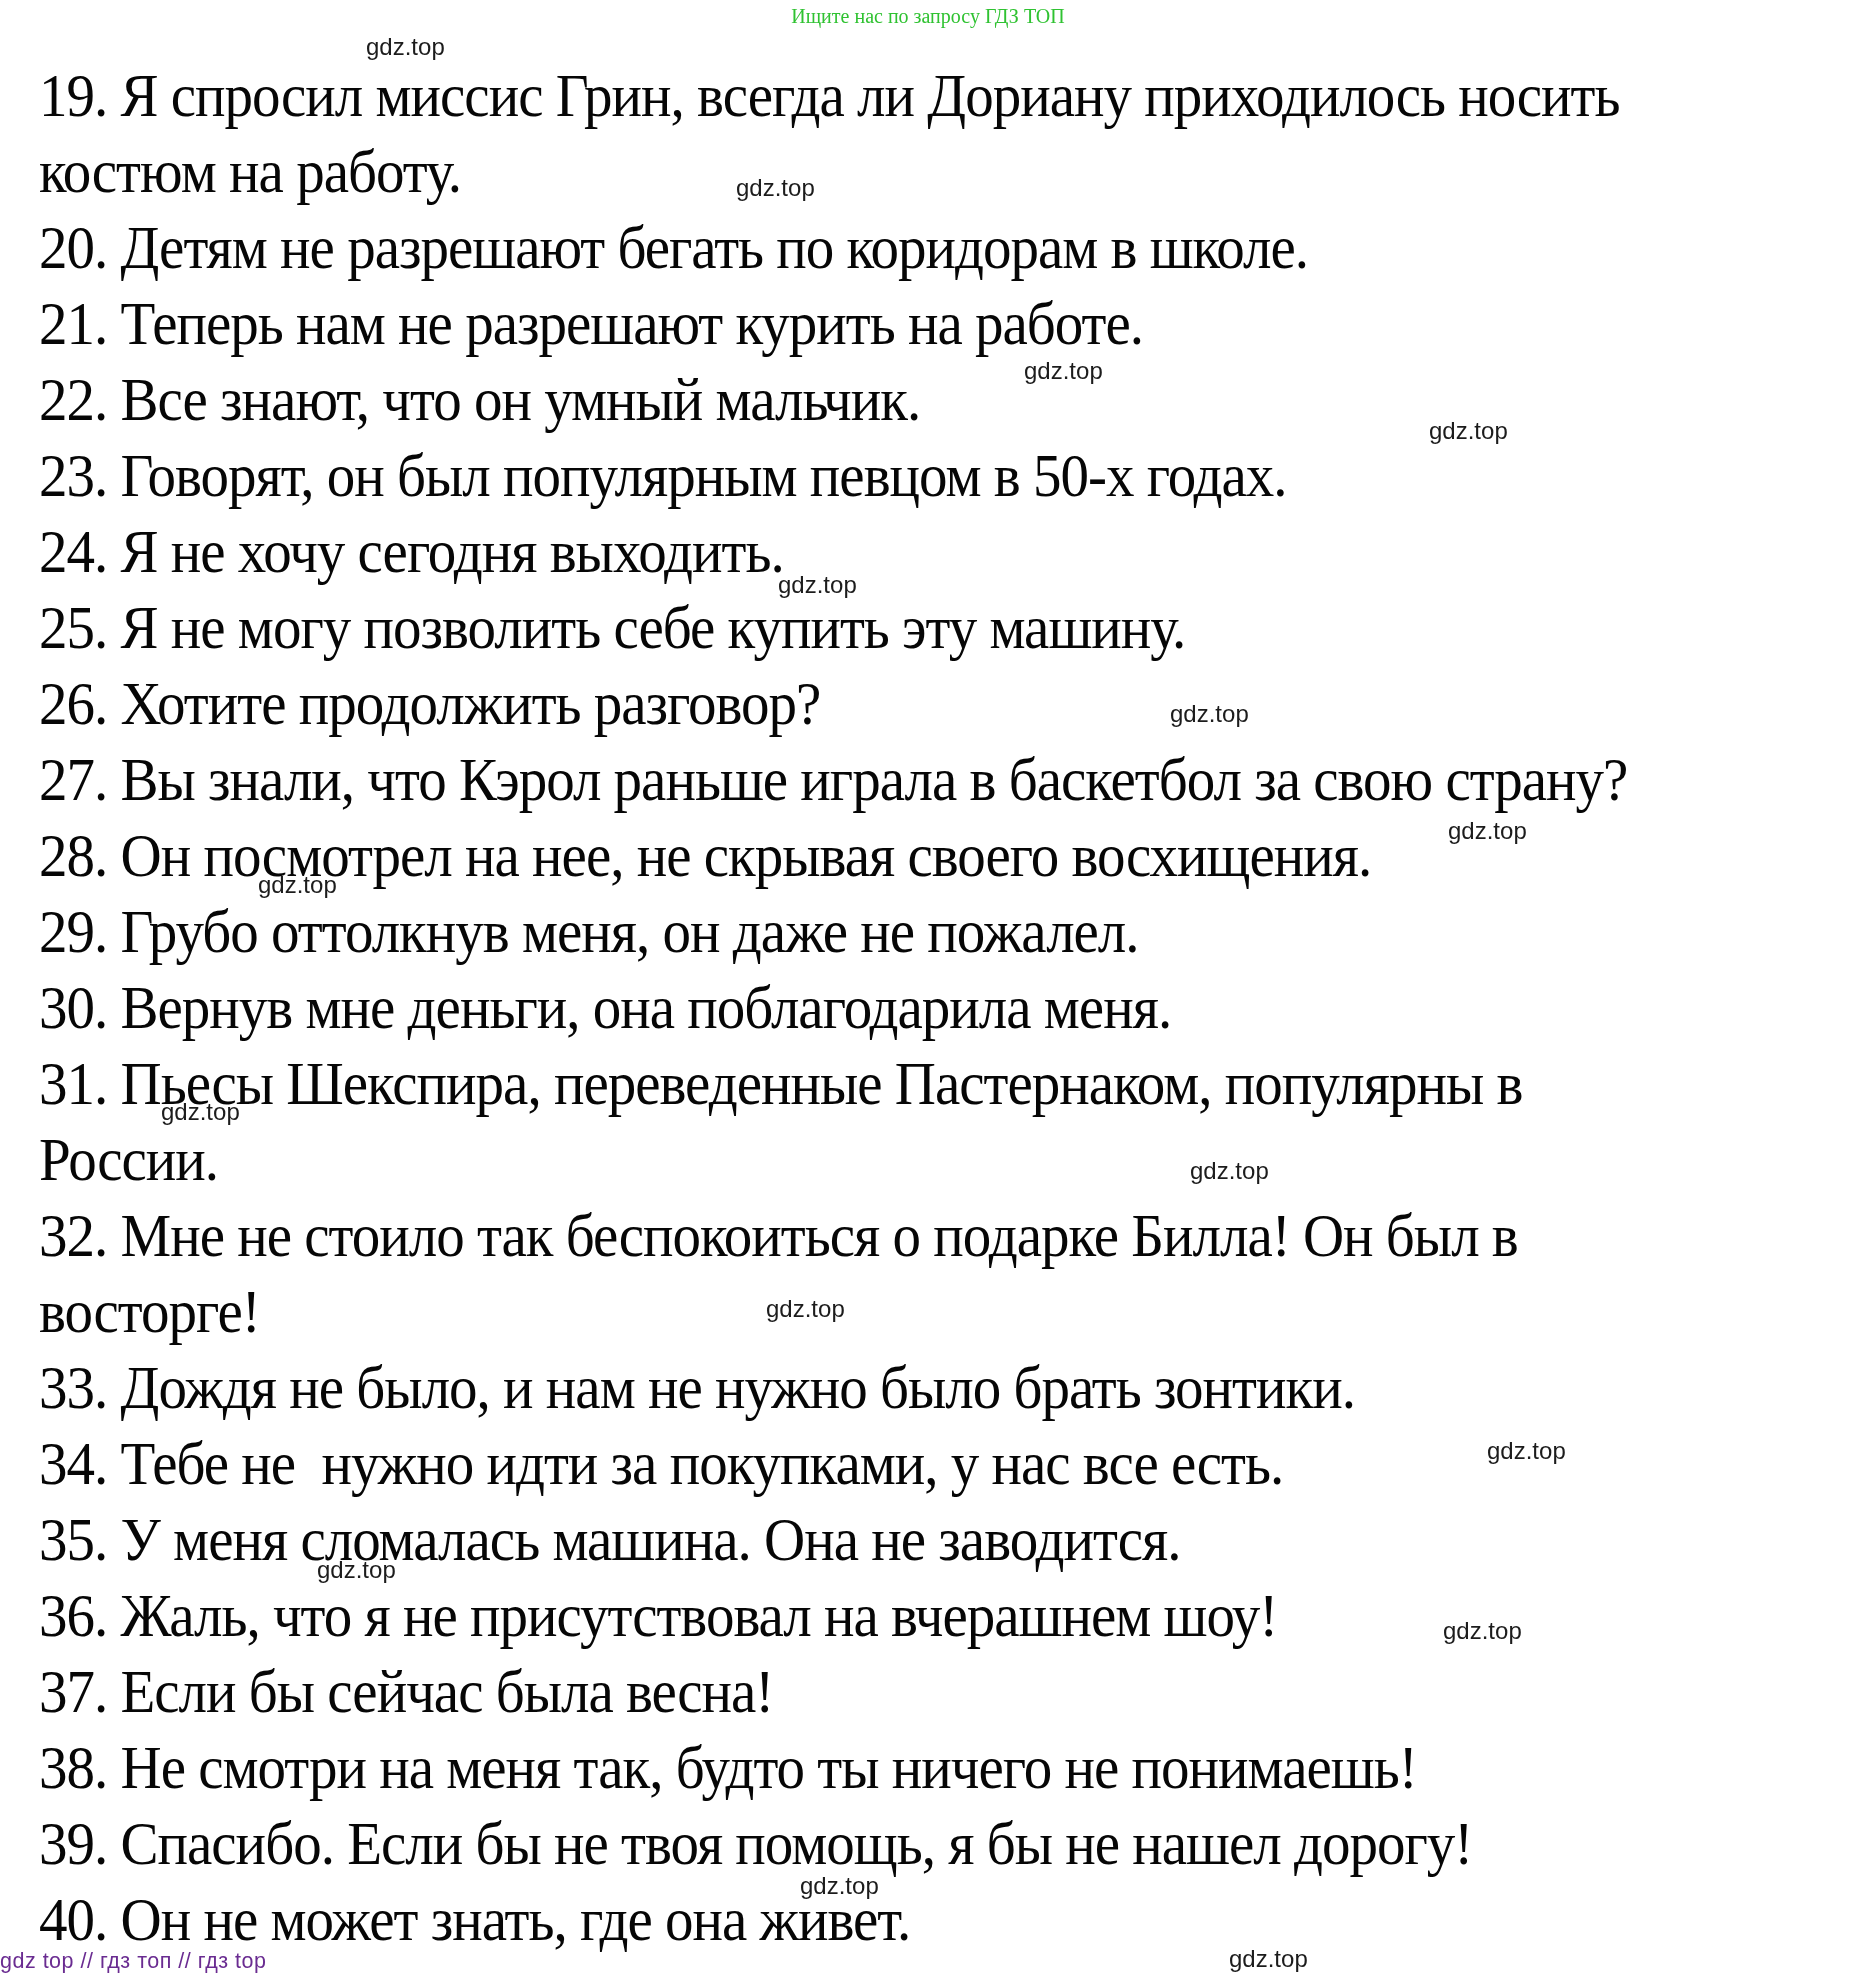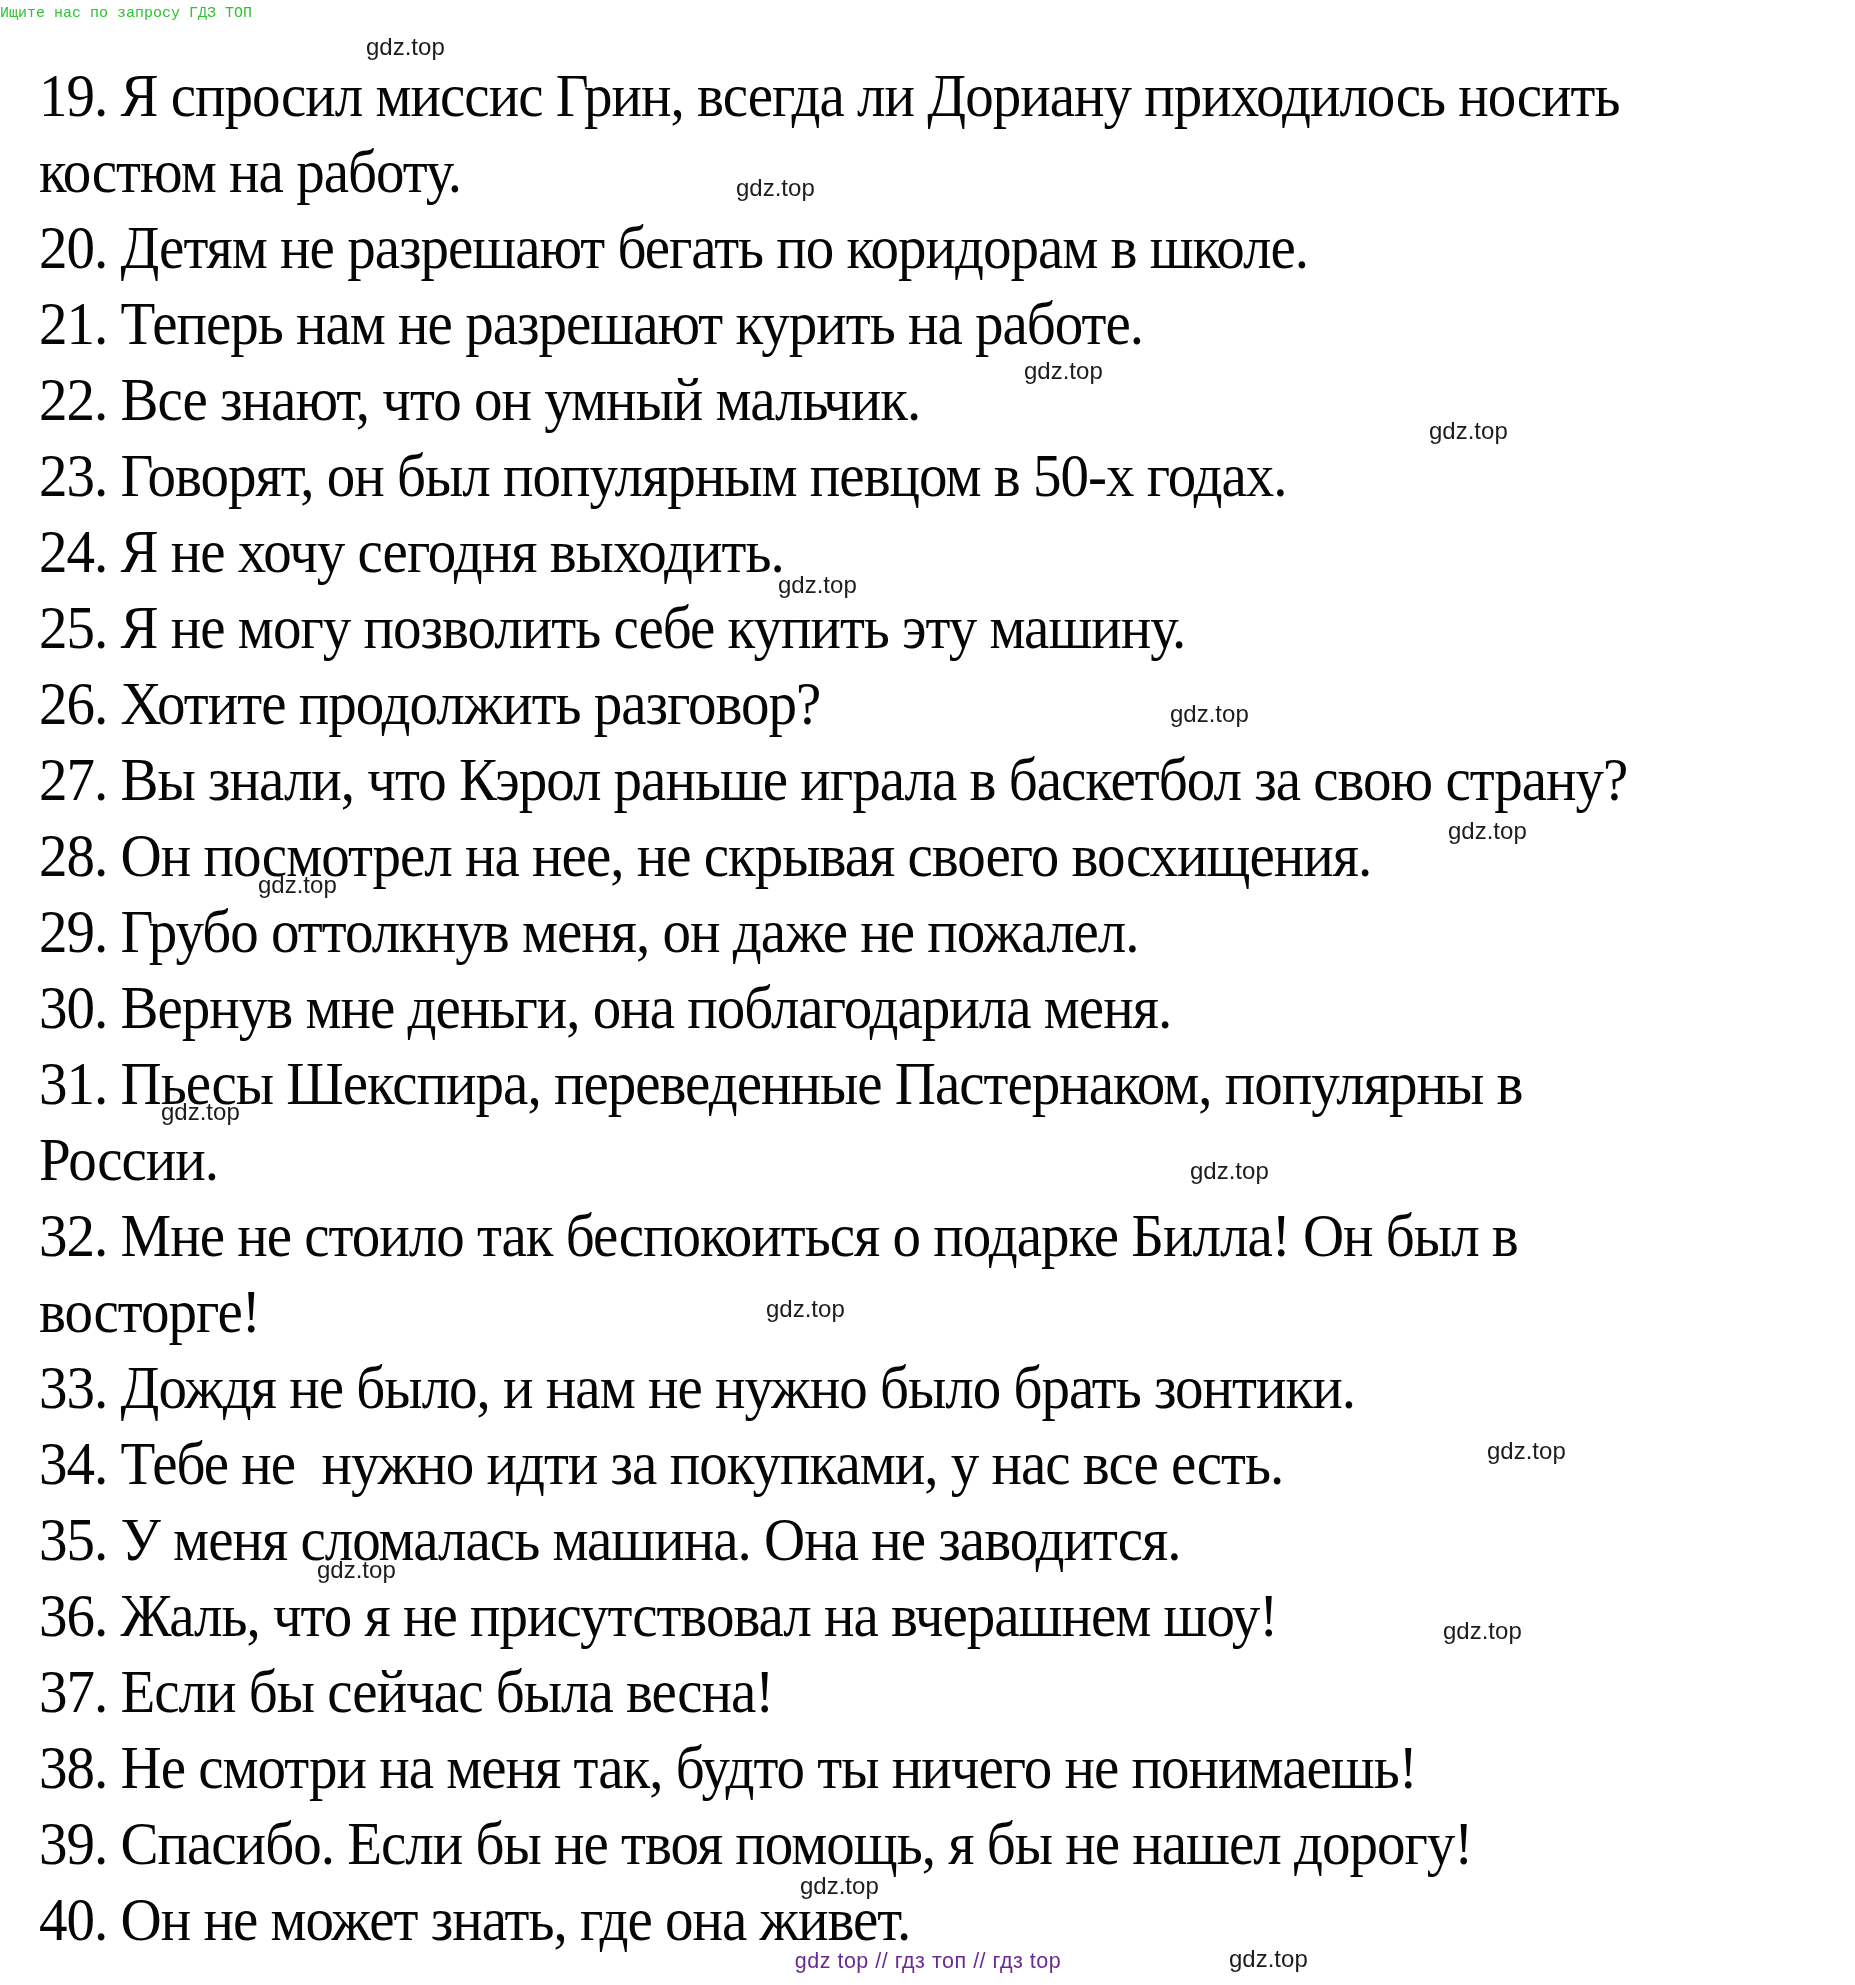--- a/index.html
+++ b/index.html
@@ -17,23 +17,23 @@
     font-family: "Liberation Serif", serif;
   }
   .page {
     position: relative;
     width: 1856px; height: 1986px;
     background: var(--paper);
   }
   .promo {
     position: absolute;
     top: 4.9px; left: 0; width: 100%;
-    text-align: left;
-    font-family: Liberation Mono, monospace;
-    font-size: 15px;
+    text-align: center;
+    font-family: Liberation Serif, serif;
+    font-size: 20px;
     color: var(--green);
   }
   .content {
     position: absolute;
     top: 57px; left: 39px; right: 9.8px;
   }
   .line {
     height: 76px;
     line-height: 76px;
     font-size: 57px;
@@ -46,21 +46,21 @@
   .wm {
     position: absolute;
     font-family: "Liberation Sans", sans-serif;
     font-size: 24px;
     color: var(--wm-ink);
     white-space: nowrap;
   }
   .footer {
     position: absolute;
     top: 1949px; left: 0; width: 100%;
-    text-align: center;
+    text-align: left;
     font-family: "Liberation Sans", sans-serif;
     font-size: 21.5px;
     letter-spacing: 0.5px;
     color: var(--purple);
   }
 </style>
 </head>
 <body>
 
 <div class="page">

